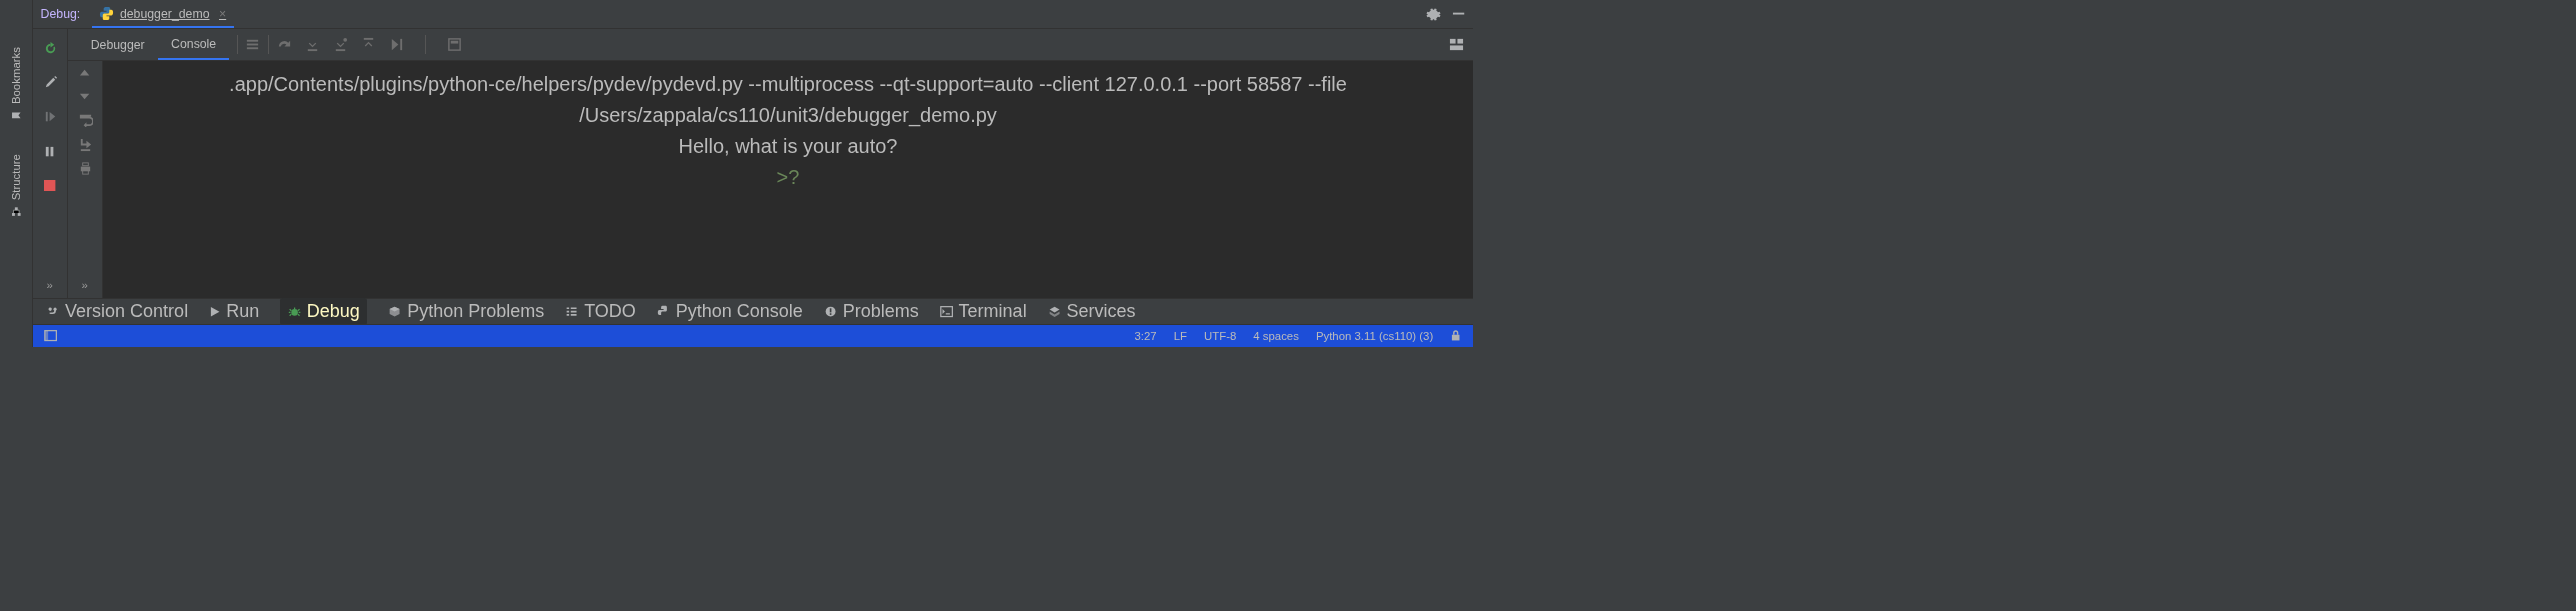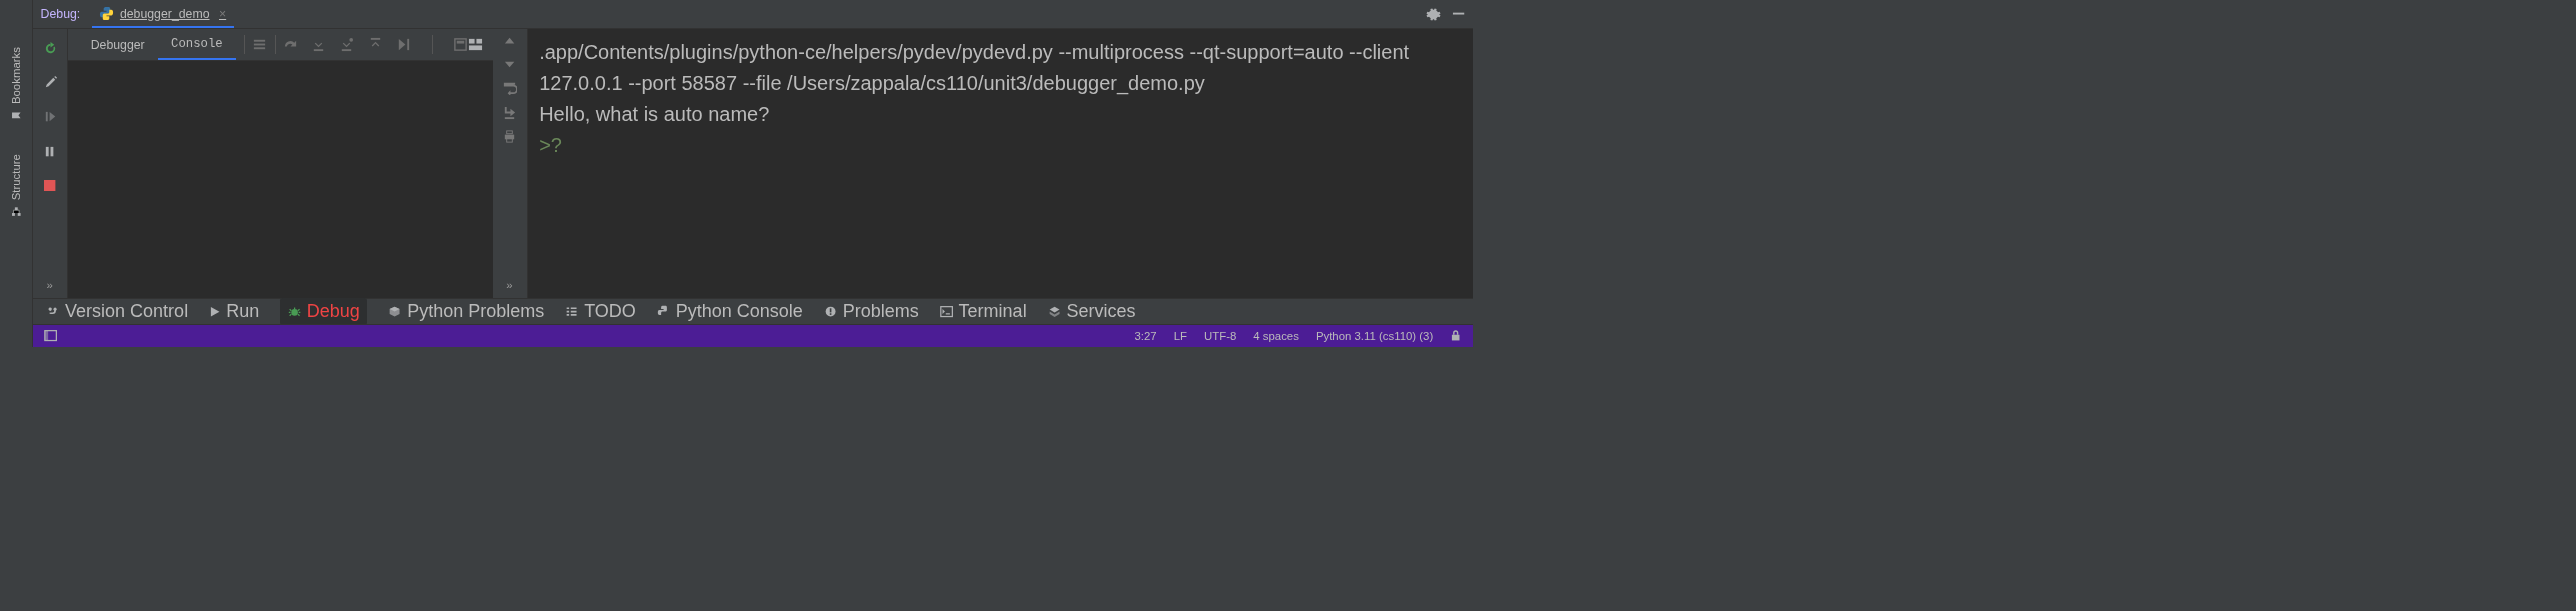--- a/index.html
+++ b/index.html
@@ -16,41 +16,41 @@
 .tab-chip { display: flex; align-items: flex-end; gap: 5.7px; padding: 4.7px 7.6px; border-bottom: 2.8px solid #3574f0; height: 100%; text-decoration: underline; }
 .tab-chip .close { color: #7a7a7a; cursor: pointer; margin-left: 3.8px; }
 .header-right { margin-left: auto; display: flex; gap: 11.4px; }
 .icon-btn { color: #afb1b3; cursor: pointer; display: flex; align-items: center; justify-content: center; }
 
 .content { flex: 1; display: flex; background: #2b2b2b; }
 
 .debug-controls { width: 35px; background: #3c3f41; border-right: 0.9px solid #323232; display: flex; flex-direction: column; align-items: center; padding-top: 7.6px; gap: 11.4px; }
 .ctrl-btn { width: 23px; height: 23px; display: flex; align-items: center; justify-content: center; cursor: pointer; }
 
-.panel { flex: 1; display: flex; flex-direction: row; }
+.panel { flex: 1; display: flex; flex-direction: column; text-align: center; }
 .panel-tabs { height: 32px; background: #3c3f41; border-bottom: 0.9px solid #323232; display: flex; align-items: center; padding: 0 9.5px; gap: 0; }
 .ptab { padding: 0 13.2px; height: 100%; display: flex; align-items: center; cursor: pointer; color: #bbbbbb; font-size: 12.3px; }
-.ptab.active { border-bottom: 2.8px solid #3574f0; font-family: Liberation Mono, monospace; }
+.ptab.active { border-bottom: 2.8px solid #3574f0; }
 .toolbar-sep { width: 0.9px; height: 19px; background: #555; margin: 0 7.6px; }
 .toolbar-icons { display: flex; gap: 13.2px; align-items: center; }
 .toolbar-icons .icon-btn { color: #6e6e6e; }
 .toolbar-right { margin-left: auto; }
 
 .console-wrap { flex: 1; display: flex; }
 .console-side { width: 35px; background: #3c3f41; border-right: 0.9px solid #323232; display: flex; flex-direction: column; align-items: center; padding-top: 5.7px; gap: 9.5px; }
 .console-side .icon-btn { color: #787878; }
 
 .console-out { flex: 1; padding: 7.6px 11.4px; font-family: "JetBrains Mono", Menlo, Consolas, monospace; font-size: 20px; line-height: 1.55; color: #bbbbbb; background: #2b2b2b; }
 .console-out .prompt { color: #6a8759; }
 
 .bottom-bar { height: 25.6px; background: #3c3f41; border-top: 0.9px solid #323232; display: flex; align-items: center; padding: 0 13.2px; gap: 21px; font-size: 18px; }
 .bb-item { display: flex; align-items: center; gap: 5.7px; cursor: pointer; color: #bbbbbb; }
 .bb-item.active { background: #2d2f30; padding: 2.8px 7.6px; border-radius: 2.8px; }
 
-.status-bar { height: 23px; background: #4c1d95; border-top: 0.9px solid #323232; display: flex; align-items: center; justify-content: flex-end; padding: 0 11.4px; gap: 17px; font-size: 11.4px; color: #bbbbbb; }
+.status-bar { height: 23px; background: #1d4ed8; border-top: 0.9px solid #323232; display: flex; align-items: center; justify-content: flex-end; padding: 0 11.4px; gap: 17px; font-size: 11.4px; color: #bbbbbb; }
 .status-left-icon { margin-right: auto; }
 
 .more-btn { color: #9a9a9a; font-size: 11.4px; letter-spacing: 0.9px; cursor: pointer; margin-top: auto; padding-bottom: 7.6px; }
 </style>
 </head>
 <body>
 
 <div class="left-rail">
   <div class="rail-label">
     <svg width="11.4" height="11.4" viewBox="0 0 16 16">
@@ -220,21 +220,21 @@
               <svg width="15" height="15" viewBox="0 0 16 16">
                 <rect x="3" y="6" width="10" height="5" fill="currentColor"></rect>
                 <rect x="5" y="2" width="6" height="3" fill="none" stroke="currentColor"></rect>
                 <rect x="5" y="10" width="6" height="4" fill="none" stroke="currentColor"></rect>
               </svg>
             </span>
           <span class="more-btn">»</span>
         </div>
         <div class="console-out">
           <div>.app/Contents/plugins/python-ce/helpers/pydev/pydevd.py --multiprocess --qt-support=auto --client 127.0.0.1 --port 58587 --file /Users/zappala/cs110/unit3/debugger_demo.py</div>
-          <div>Hello, what is auto name?</div>
+          <div>Hello, what is your auto?</div>
           <div class="prompt">&gt;?</div>
         </div>
       </div>
 
     </div>
   </div>
 
   <div class="bottom-bar">
     <div class="bb-item">
       <svg width="13.2" height="13.2" viewBox="0 0 16 16">
@@ -246,21 +246,21 @@
       <svg width="11.4" height="11.4" viewBox="0 0 12 12">
           <path fill="#afb1b3" d="M2 1l9 5-9 5z"></path>
         </svg>
       <span>Run</span>
     </div>
     <div class="bb-item active">
       <svg width="13.2" height="13.2" viewBox="0 0 16 16">
           <circle cx="8" cy="9" r="4" fill="#499c54"></circle>
           <path stroke="#499c54" stroke-width="1.5" d="M8 5V3M4 7l-2-2M12 7l2-2M4 11l-2 2M12 11l2 2M3 9H1M13 9h2"></path>
         </svg>
-      <span style="color:#ef4444">Debug</span>
+      <span style="color:#fef9c3">Debug</span>
     </div>
     <div class="bb-item">
       <svg width="13.2" height="13.2" viewBox="0 0 16 16">
           <path fill="#afb1b3" d="M8 2l6 3v6l-6 3-6-3V5z" opacity=".7"></path>
           <path fill="#afb1b3" d="M8 2l6 3-6 3-6-3z"></path>
         </svg>
       <span>Python Problems</span>
     </div>
     <div class="bb-item">
       <svg width="13.2" height="13.2" viewBox="0 0 16 16">

